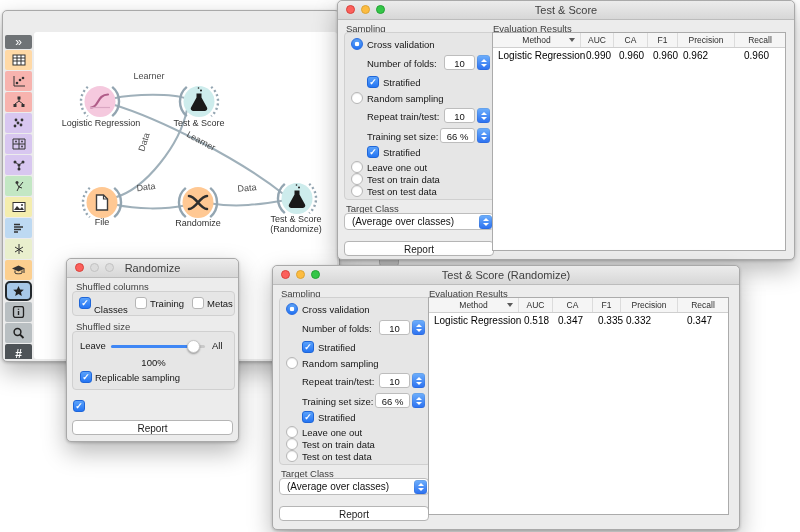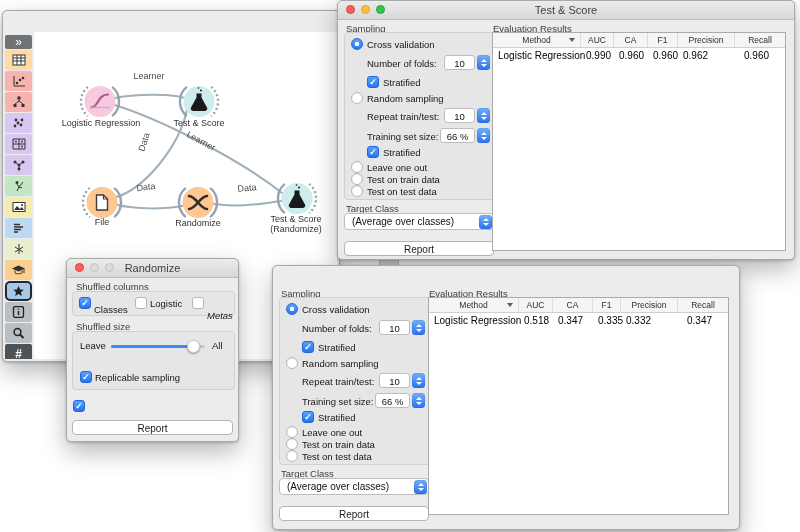--- a/index.html
+++ b/index.html
@@ -321,39 +321,48 @@
       <span class="light l-gray"></span>
       <span class="light l-gray"></span>
     </div>
     <span class="wtitle">Randomize</span>
   </div>
   <div class="glabel" style="left:9px;top:22px;">Shuffled columns</div>
   <div class="gbox" style="left:5px;top:32px;width:161px;height:23px;">
     <span class="checkbox on" style="left:6px;top:5px;">✓</span>
     <span class="ctl" style="left:21px;top:12px;">Classes</span>
     <span class="checkbox" style="left:62px;top:5px;"></span>
-    <span class="ctl" style="left:77px;top:6px;">Logistic</span>
+    <span class="ctl" style="left:77px;top:6px;">Training</span>
     <span class="checkbox" style="left:119px;top:5px;"></span>
-    <span class="ctl" style="left:134px;top:18px;font-style:italic;">Metas</span>
+    <span class="ctl" style="left:134px;top:6px;">Metas</span>
   </div>
   <div class="glabel" style="left:9px;top:62px;">Shuffled size</div>
   <div class="gbox" style="left:5px;top:72px;width:161px;height:57px;">
     <span class="ctl" style="left:7px;top:8px;">Leave</span>
     <span class="slider-track" style="left:38px;top:13px;width:94px;"></span>
     <span class="slider-fill" style="left:38px;top:13px;width:82px;"></span>
     <span class="slider-handle" style="left:114px;top:8px;"></span>
     <span class="ctl" style="left:139px;top:8px;">All</span>
+    <span class="ctl" style="left:0;top:25px;width:161px;text-align:center;">100%</span>
     <span class="checkbox on" style="left:7px;top:39px;">✓</span>
     <span class="ctl" style="left:22px;top:40px;">Replicable sampling</span>
   </div>
   <span class="checkbox on" style="left:6px;top:141px;">✓</span>
   <div class="btn" style="left:5px;top:161px;width:161px;height:15px;line-height:15px;">Report</div>
 </div>
 
 <div class="window" style="left:272px;top:265px;width:466px;height:263px;z-index:4;">
+  <div class="titlebar">
+    <div class="lights">
+      <span class="light l-red"></span>
+      <span class="light l-yellow"></span>
+      <span class="light l-green"></span>
+    </div>
+    <span class="wtitle">Test &amp; Score (Randomize)</span>
+  </div>
   <div class="glabel" style="left:8px;top:22px;">Sampling</div>
   <div class="gbox" style="left:6px;top:31px;width:150px;height:166px;">
     <span class="radio on" style="left:6px;top:5px;"></span>
     <span class="ctl" style="left:22px;top:6px;">Cross validation</span>
     <span class="ctl" style="left:22px;top:25px;">Number of folds:</span>
     <span class="spinfield" style="left:99px;top:22px;width:31px;">10</span>
     <span class="step" style="left:132px;top:22px;">
         <i class="up"></i>
         <i class="dn"></i>
       </span>

